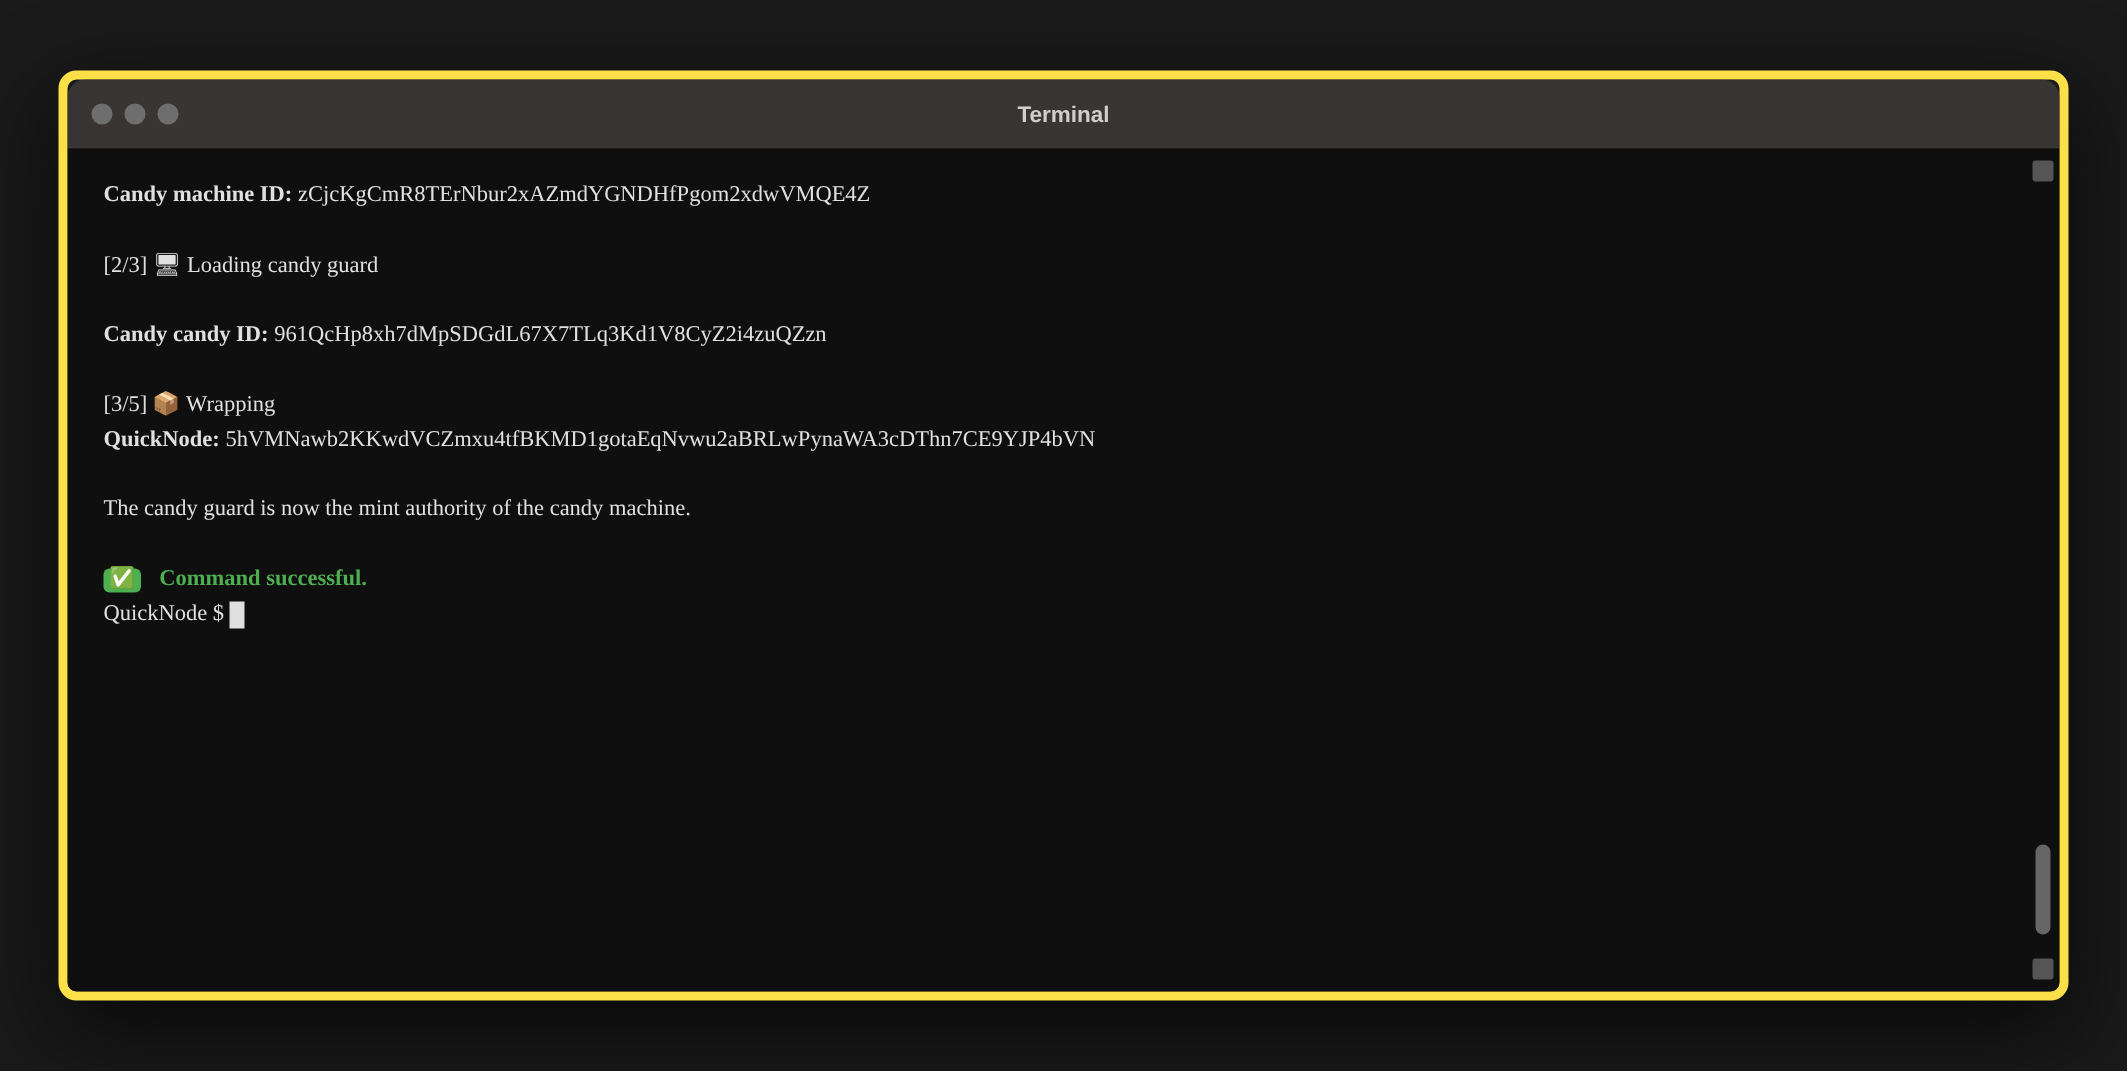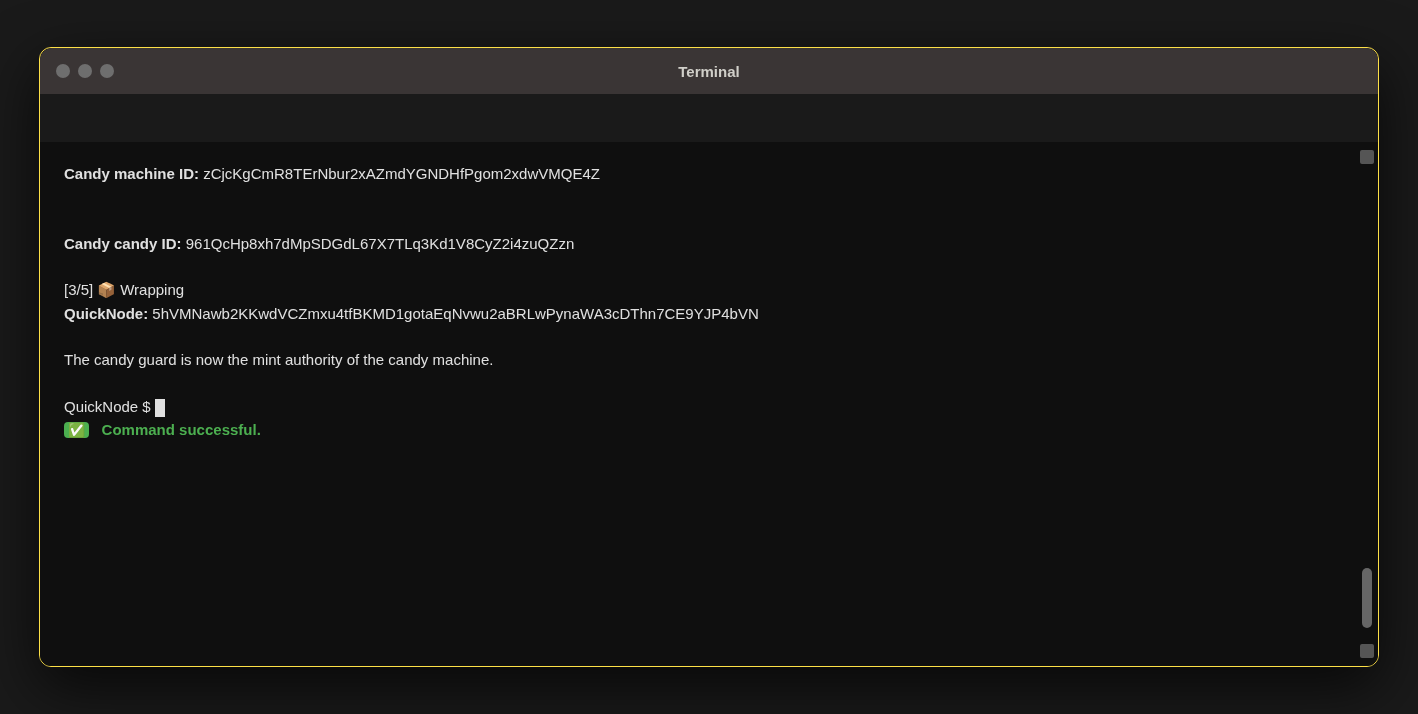--- a/index.html
+++ b/index.html
@@ -20,21 +20,21 @@
 
     .window {
       width: 1340px;
       height: 620px;
       background: #1a1a1a;
       border-radius: 12px;
       box-shadow: 0 20px 60px rgba(0,0,0,0.7);
       overflow: hidden;
       display: flex;
       flex-direction: column;
-      border: 1px solid #fde047;
+      border: 6px solid #fde047;
     }
 
     .titlebar {
       background: #3a3535;
       height: 46px;
       display: flex;
       align-items: center;
       justify-content: center;
       position: relative;
       flex-shrink: 0;
@@ -62,27 +62,26 @@
     .titlebar-title {
       color: #d0cfc9;
       font-size: 15px;
       font-weight: 600;
     }
 
     .terminal-body {
       flex: 1;
       background: #0f0f0f;
       padding: 20px 24px;
-      font-family: Liberation Sans, sans-serif;
+      font-family: Liberation Serif, serif;
       font-size: 15px;
       line-height: 1.55;
       color: #e0e0e0;
       overflow-y: auto;
       position: relative;
-      margin-top: 48px;
     }
 
     .scrollbar-track {
       position: absolute;
       right: 4px;
       top: 8px;
       bottom: 8px;
       width: 14px;
       background: transparent;
       border-radius: 7px;
@@ -173,20 +172,23 @@
 
   <div class="terminal-body">
     <div class="terminal-content">
 
       <div class="line">
         <span class="bold">Candy machine ID:</span><span> zCjcKgCmR8TErNbur2xAZmdYGNDHfPgom2xdwVMQE4Z</span>
       </div>
 
       <div class="line">&nbsp;</div>
 
+      <div class="line">
+        <span>[2/3] 🖥 Loading candy guard</span>
+      </div>
 
 
       <div class="line">&nbsp;</div>
 
       <div class="line">
         <span class="bold">Candy candy ID:</span><span> 961QcHp8xh7dMpSDGdL67X7TLq3Kd1V8CyZ2i4zuQZzn</span>
       </div>
 
       <div class="line">&nbsp;</div>
 
@@ -198,29 +200,29 @@
         <span class="bold">QuickNode:</span><span> 5hVMNawb2KKwdVCZmxu4tfBKMD1gotaEqNvwu2aBRLwPynaWA3cDThn7CE9YJP4bVN</span>
       </div>
 
       <div class="line">&nbsp;</div>
 
       <div class="line">
         <span>The candy guard is now the mint authority of the candy machine.</span>
       </div>
 
       <div class="line">&nbsp;</div>
+
+      <div class="line">
+        <span class="success-badge">✅</span>
+        <span class="green bold">Command successful.</span>
+      </div>
 
       <div class="line">
         <span>QuickNode $</span>
         <span class="cursor"></span>
-      </div>
-
-      <div class="line">
-        <span class="success-badge">✅</span>
-        <span class="green bold">Command successful.</span>
       </div>
 
     </div>
 
     <div class="scrollbar-track">
       <div class="scrollbar-button top"></div>
       <div class="scrollbar-thumb"></div>
       <div class="scrollbar-button bottom"></div>
     </div>
   </div>

